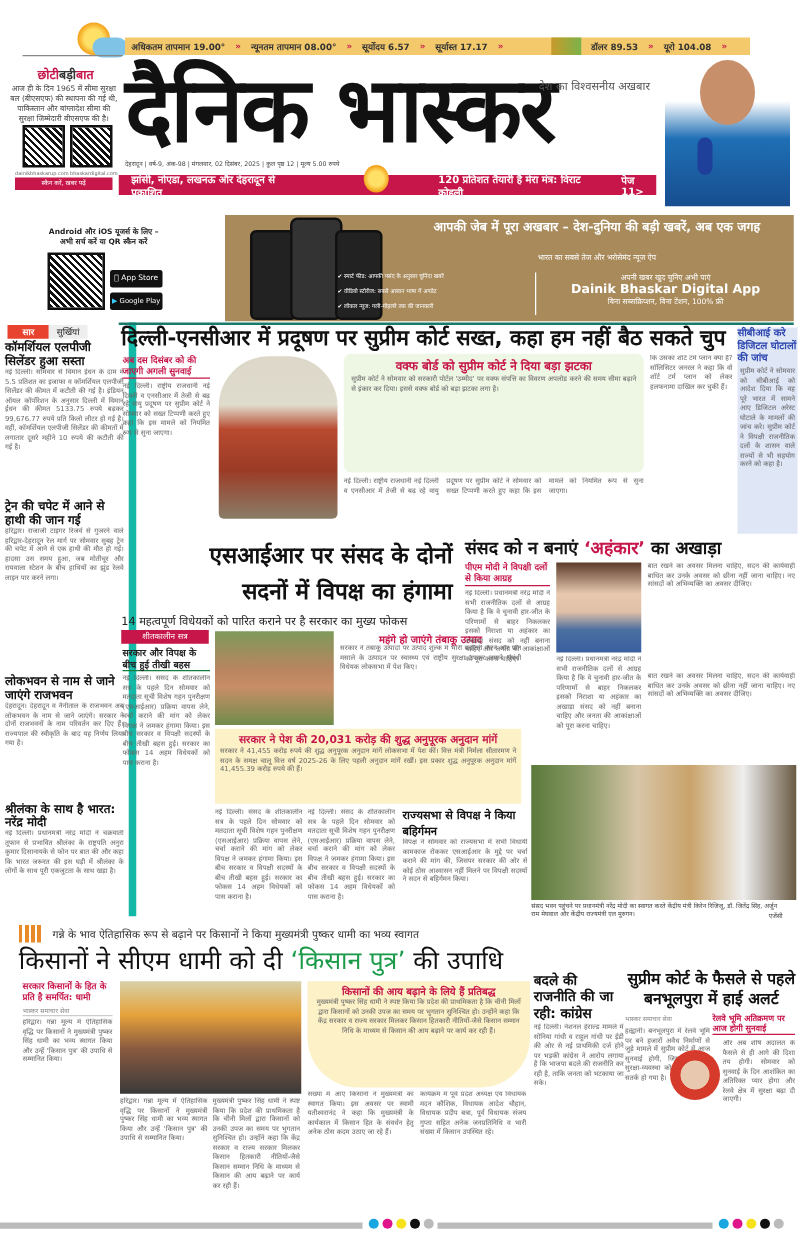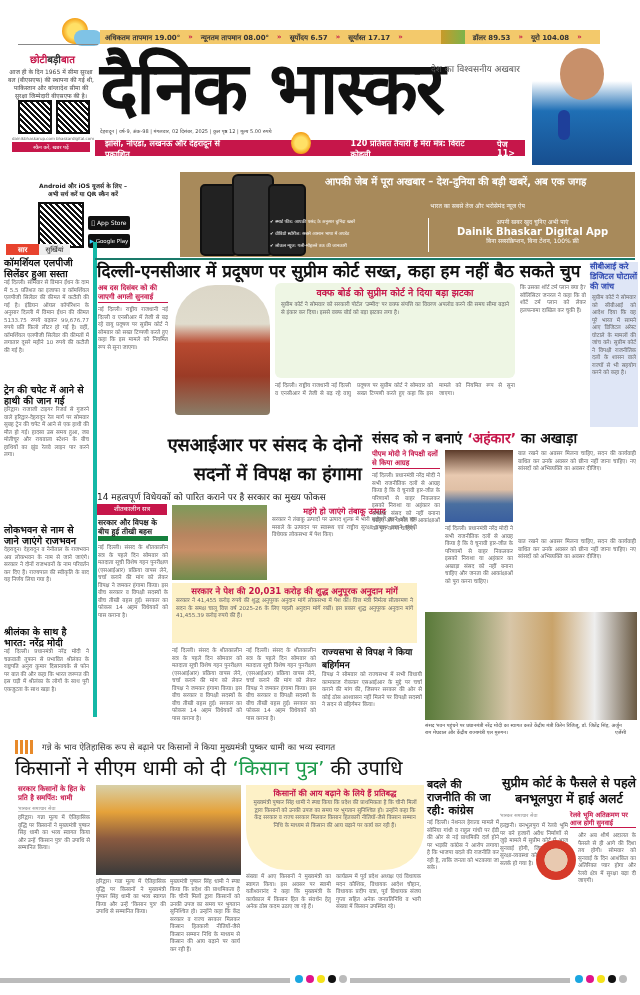--- a/index.html
+++ b/index.html
@@ -17,21 +17,21 @@
 .leftbox-title{left:30px;top:52px;font-size:10px;font-weight:bold;color:#c6164a}
 .leftbox-text{left:8px;top:68px;width:86px;font-size:6px;color:#444;line-height:8px;text-align:center}
 .qr{width:38px;height:38px;background:repeating-linear-gradient(45deg,#111 0 2px,#fff 2px 4px),#fff;border:2px solid #111}
 .player{left:532px;top:45px;width:100px;height:120px;background:linear-gradient(180deg,#fff 0,#fff 30%,#1f6fb5 55%,#174e8f 100%);border-radius:40px 40px 0 0}
 .player-face{left:560px;top:48px;width:44px;height:52px;border-radius:50%;background:#c8906a}
 .banner{left:180px;top:172px;width:455px;height:85px;background:#a88a5b}
 .appbox{left:0;top:172px;width:180px;height:85px}
 .hline{background:#1a7a6a}
 .heading{font-weight:bold;color:#111}
 .red{color:#c6164a}
-.sidebar{left:0;top:242px;width:97px;height:475px;border-right:4px solid #14b8a6}
+.sidebar{left:0;top:258px;width:109px;height:475px;border-right:6px solid #14b8a6}
 .txtblock{font-size:5.5px;line-height:7.5px;color:#666;text-align:justify}
 .hdr-blue{background:#2e48b0;color:#fff}
 .yellowbox{background:#fdf1c7}
 .photo{background:#9a8c78}
 .bar-grey{background:#bbb;height:5px}
 .dot{width:8px;height:8px;border-radius:50%;display:inline-block}
 </style>
 </head>
 <body>
 
@@ -82,21 +82,21 @@
 <div class="abs appbox">
   <div class="abs" style="left:38px;top:10px;width:90px;font-size:6px;font-weight:bold;text-align:center;line-height:8px">Android और iOS यूजर्स के लिए – अभी सर्च करें या QR स्कैन करें</div>
   <div class="abs qr" style="left:38px;top:30px;width:46px;height:46px"></div>
   <div class="abs" style="left:88px;top:44px;width:42px;height:14px;background:#111;color:#fff;font-size:6px;border-radius:2px;text-align:center;line-height:14px"><span></span> <span>App Store</span></div>
   <div class="abs" style="left:88px;top:62px;width:42px;height:14px;background:#111;color:#fff;font-size:5.5px;border-radius:2px;text-align:center;line-height:14px"><span style="color:#3bccff">▶</span> <span>Google Play</span></div>
 </div>
 <div class="abs banner">
   <div class="abs" style="left:20px;top:12px;width:38px;height:72px;background:#222;border-radius:5px;border:2px solid #111"></div>
   <div class="abs" style="left:52px;top:2px;width:42px;height:82px;background:#333;border-radius:6px;border:2px solid #111"></div>
   <div class="abs" style="left:88px;top:12px;width:38px;height:72px;background:#222;border-radius:5px;border:2px solid #111"></div>
-  <div class="abs" style="left:145px;top:2px;width:305px;font-size:10px;font-weight:bold;color:#fff;text-align:left">आपकी जेब में पूरा अखबार – देश-दुनिया की बड़ी खबरें, अब एक जगह</div>
+  <div class="abs" style="left:145px;top:2px;width:305px;font-size:10px;font-weight:bold;color:#fff;text-align:center">आपकी जेब में पूरा अखबार – देश-दुनिया की बड़ी खबरें, अब एक जगह</div>
   <div class="abs" style="left:145px;top:30px;width:305px;font-size:6px;color:#fff;text-align:center">भारत का सबसे तेज और भरोसेमंद न्यूज ऐप</div>
   <div class="abs" style="left:90px;top:44px;width:150px;font-size:4.5px;color:#fff;line-height:12px">
     <div><span>✔</span> <span>स्मार्ट फीड: आपकी पसंद के अनुसार चुनिंदा खबरें</span></div>
     <div><span>✔</span> <span>वीडियो स्टोरीज: सबसे आसान भाषा में अपडेट</span></div>
     <div><span>✔</span> <span>लोकल न्यूज: गली-मोहल्ले तक की जानकारी</span></div>
   </div>
   <div class="abs" style="left:248px;top:46px;width:1px;height:34px;background:#fff"></div>
   <div class="abs" style="left:255px;top:46px;width:195px;text-align:center;color:#fff">
     <div style="font-size:6px">अपनी खबर खुद चुनिए अभी पाएं</div>
     <div style="font-size:10px;font-weight:bold">Dainik Bhaskar Digital App</div>
@@ -139,21 +139,21 @@
   <div class="txtblock" style="padding:2px;height:135px;overflow:hidden">सुप्रीम कोर्ट ने सोमवार को सीबीआई को आदेश दिया कि वह पूरे भारत में सामने आए डिजिटल अरेस्ट घोटाले के मामलों की जांच करे। सुप्रीम कोर्ट ने विपक्षी राजनीतिक दलों के शासन वाले राज्यों से भी सहयोग करने को कहा है।</div>
 </div>
 
 <div class="abs heading" style="left:97px;top:430px;width:265px;font-size:18px;line-height:29px;text-align:right">
   <div>एसआईआर पर संसद के दोनों</div>
   <div>सदनों में विपक्ष का हंगामा</div>
 </div>
 <div class="abs" style="left:97px;top:490px;width:270px;font-size:9px;color:#222">14 महत्वपूर्ण विधेयकों को पारित कराने पर है सरकार का मुख्य फोकस</div>
 <div class="abs" style="left:97px;top:504px;width:70px;height:11px;background:#c6164a;color:#fff;font-size:6.5px;text-align:center;line-height:11px">शीतकालीन सत्र</div>
 <div class="abs" style="left:98px;top:518px;width:70px">
-  <div style="font-size:7.5px;font-weight:bold;line-height:9px;border-bottom:5px solid #15803d">सरकार और विपक्ष के बीच हुई तीखी बहस</div>
+  <div style="font-size:7.5px;font-weight:bold;line-height:9px;border-bottom:1px solid #15803d">सरकार और विपक्ष के बीच हुई तीखी बहस</div>
   <div class="txtblock" style="margin-top:3px;height:190px;overflow:hidden">नई दिल्ली। संसद के शीतकालीन सत्र के पहले दिन सोमवार को मतदाता सूची विशेष गहन पुनरीक्षण (एसआईआर) प्रक्रिया वापस लेने, चर्चा कराने की मांग को लेकर विपक्ष ने जमकर हंगामा किया। इस बीच सरकार व विपक्षी सदस्यों के बीच तीखी बहस हुई। सरकार का फोकस 14 अहम विधेयकों को पास कराना है।</div>
 </div>
 <div class="abs photo" style="left:172px;top:505px;width:95px;height:75px;background:linear-gradient(180deg,#7e9a5a 0,#b88560 40%,#c88e66 60%,#6f8c4c 100%)"></div>
 <div class="abs" style="left:272px;top:505px;width:145px">
   <div class="red" style="font-size:8px;font-weight:bold;text-align:center">महंगे हो जाएंगे तंबाकू उत्पाद</div>
   <div class="txtblock" style="height:62px;overflow:hidden">सरकार ने तंबाकू उत्पादों पर उत्पाद शुल्क में भारी बढ़ोतरी करने और पान मसाले के उत्पादन पर स्वास्थ्य एवं राष्ट्रीय सुरक्षा उपकर लगाने संबंधी विधेयक लोकसभा में पेश किए।</div>
 </div>
 <div class="abs yellowbox" style="left:172px;top:583px;width:245px;height:60px">
   <div class="red" style="font-size:8.5px;font-weight:bold;text-align:center;margin-top:2px">सरकार ने पेश की 20,031 करोड़ की शुद्ध अनुपूरक अनुदान मांगें</div>
   <div class="txtblock" style="padding:1px 4px;height:44px;overflow:hidden">सरकार ने 41,455 करोड़ रुपये की शुद्ध अनुपूरक अनुदान मांगें लोकसभा में पेश कीं। वित्त मंत्री निर्मला सीतारमण ने सदन के समक्ष चालू वित्त वर्ष 2025-26 के लिए पहली अनुदान मांगें रखीं। इस प्रकार शुद्ध अनुपूरक अनुदान मांगें 41,455.39 करोड़ रुपये की हैं।</div>

